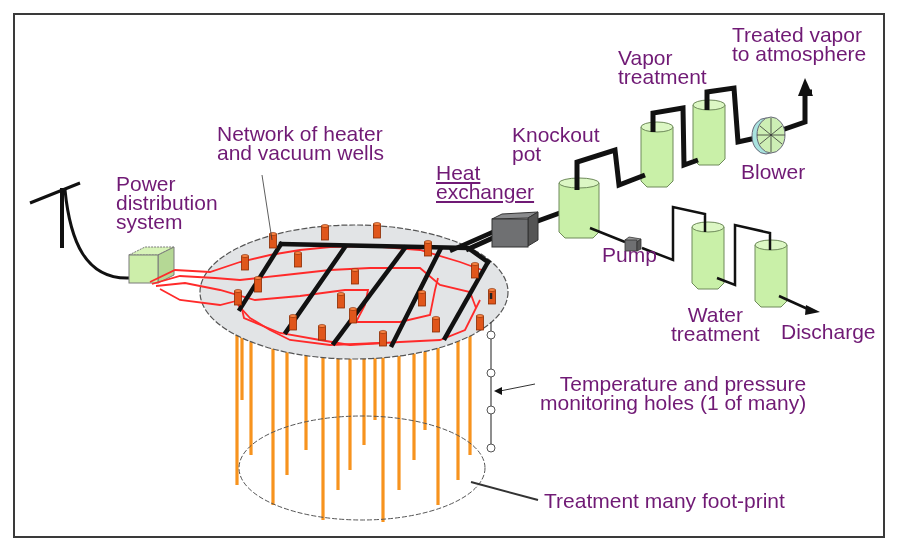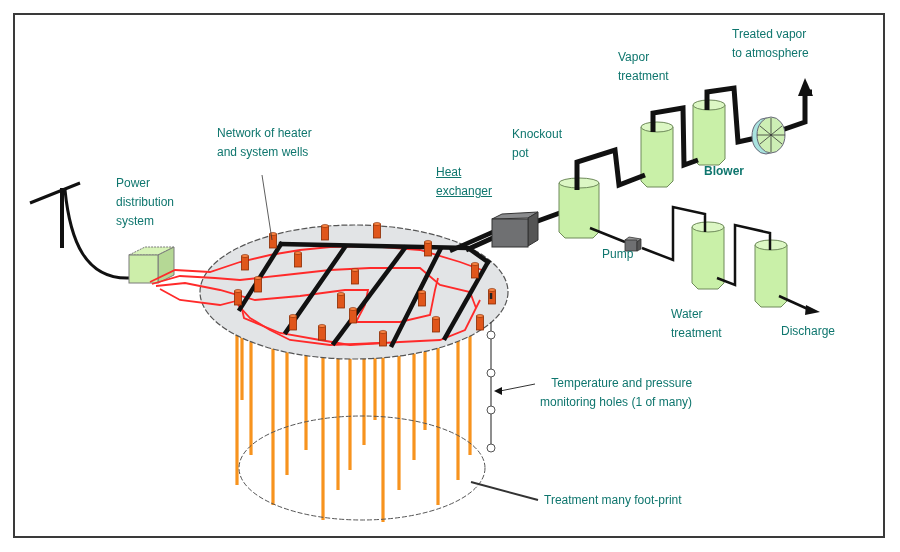--- a/index.html
+++ b/index.html
@@ -1,19 +1,19 @@
 <!DOCTYPE html>
 <html><head>
 <meta charset="utf-8">
 <style>
   html, body { margin: 0; padding: 0; background: #ffffff; }
   body { width: 900px; height: 552px; position: relative; overflow: hidden; font-family: "Liberation Sans", sans-serif; }
   #frame { position: absolute; left: 13px; top: 13px; width: 872px; height: 525px; border: 2px solid #3a3a3a; box-sizing: border-box; background: #fff; }
   svg#diagram { position: absolute; left: 0; top: 0; width: 900px; height: 552px; }
-  .lbl { position: absolute; font-size: 12px; line-height: 19px; color: #0f766e; white-space: pre; font-family: "Liberation Sans", sans-serif; }
+  .lbl { position: absolute; font-size: 21px; line-height: 19px; color: #701a75; white-space: pre; font-family: "Liberation Sans", sans-serif; }
   .lbl.c { }
 </style>
 </head>
 <body>
 
 <div id="frame"></div>
 
 <svg id="diagram" viewBox="0 0 900 552">
 
   <g id="rods">
@@ -234,29 +234,29 @@
       <path d="M707 104 L707 110" stroke="#111" stroke-width="5" fill="none"></path>
       <path d="M705 226 L705 232" stroke="#111" stroke-width="2.5" fill="none"></path>
       <path d="M770 244 L770 250" stroke="#111" stroke-width="2.5" fill="none"></path>
     </g>
   </svg>
 
 <div class="lbl" style="left:116px;top:174px;">Power
 distribution
 system</div>
 <div class="lbl" style="left:217px;top:124px;">Network of heater
-and system wells</div>
+and vacuum wells</div>
 <div class="lbl" style="left:436px;top:163px;text-decoration:underline;">Heat
 exchanger</div>
 <div class="lbl c" style="left:512px;top:125px;width:90px;">Knockout
 pot</div>
 <div class="lbl" style="left:618px;top:48px;">Vapor
 treatment</div>
 <div class="lbl" style="left:732px;top:25px;">Treated vapor
 to atmosphere</div>
-<div class="lbl" style="left:704px;top:162px;font-weight:bold;">Blower</div>
+<div class="lbl" style="left:741px;top:162px;">Blower</div>
 <div class="lbl" style="left:602px;top:245px;">Pump</div>
-<div class="lbl" style="left:671px;top:305px;">Water
+<div class="lbl" style="left:671px;top:305px;text-align:center;">Water
 treatment</div>
 <div class="lbl" style="left:781px;top:322px;">Discharge</div>
 <div class="lbl" style="left:540px;top:374px;text-align:right;">Temperature and pressure
 monitoring holes (1 of many)</div>
 <div class="lbl" style="left:544px;top:491px;">Treatment many foot-print</div>
 
 </body></html>

